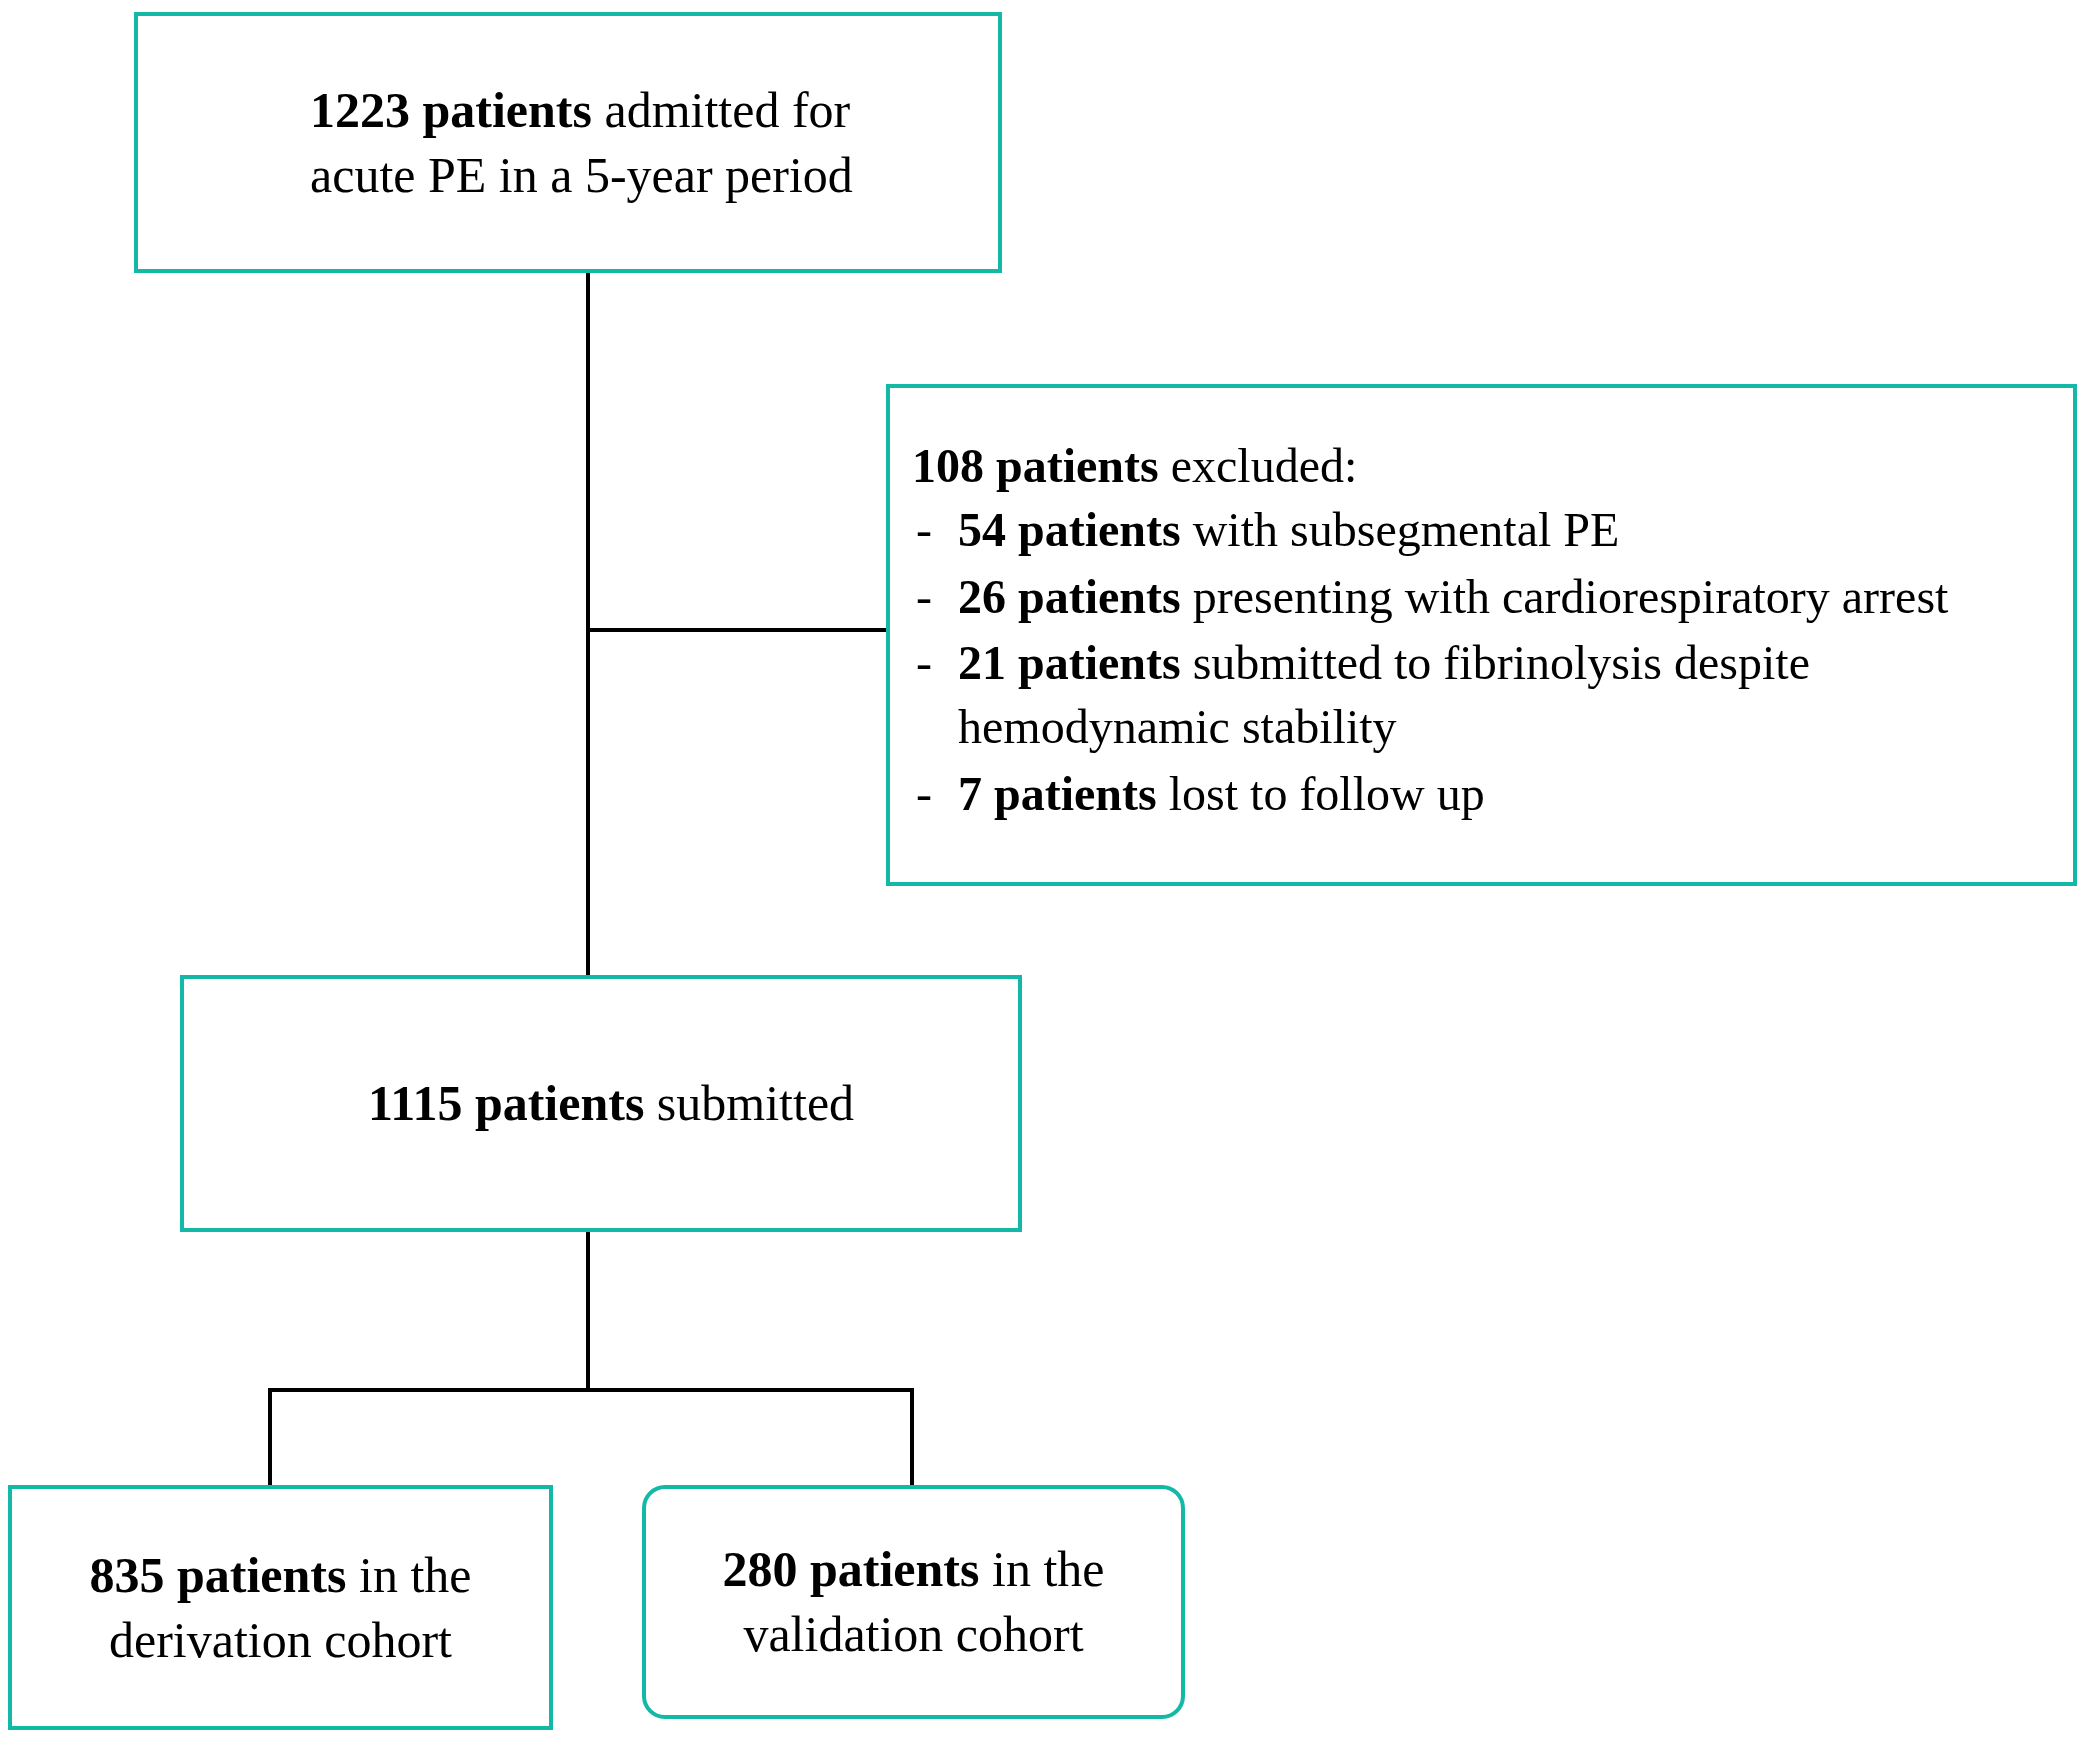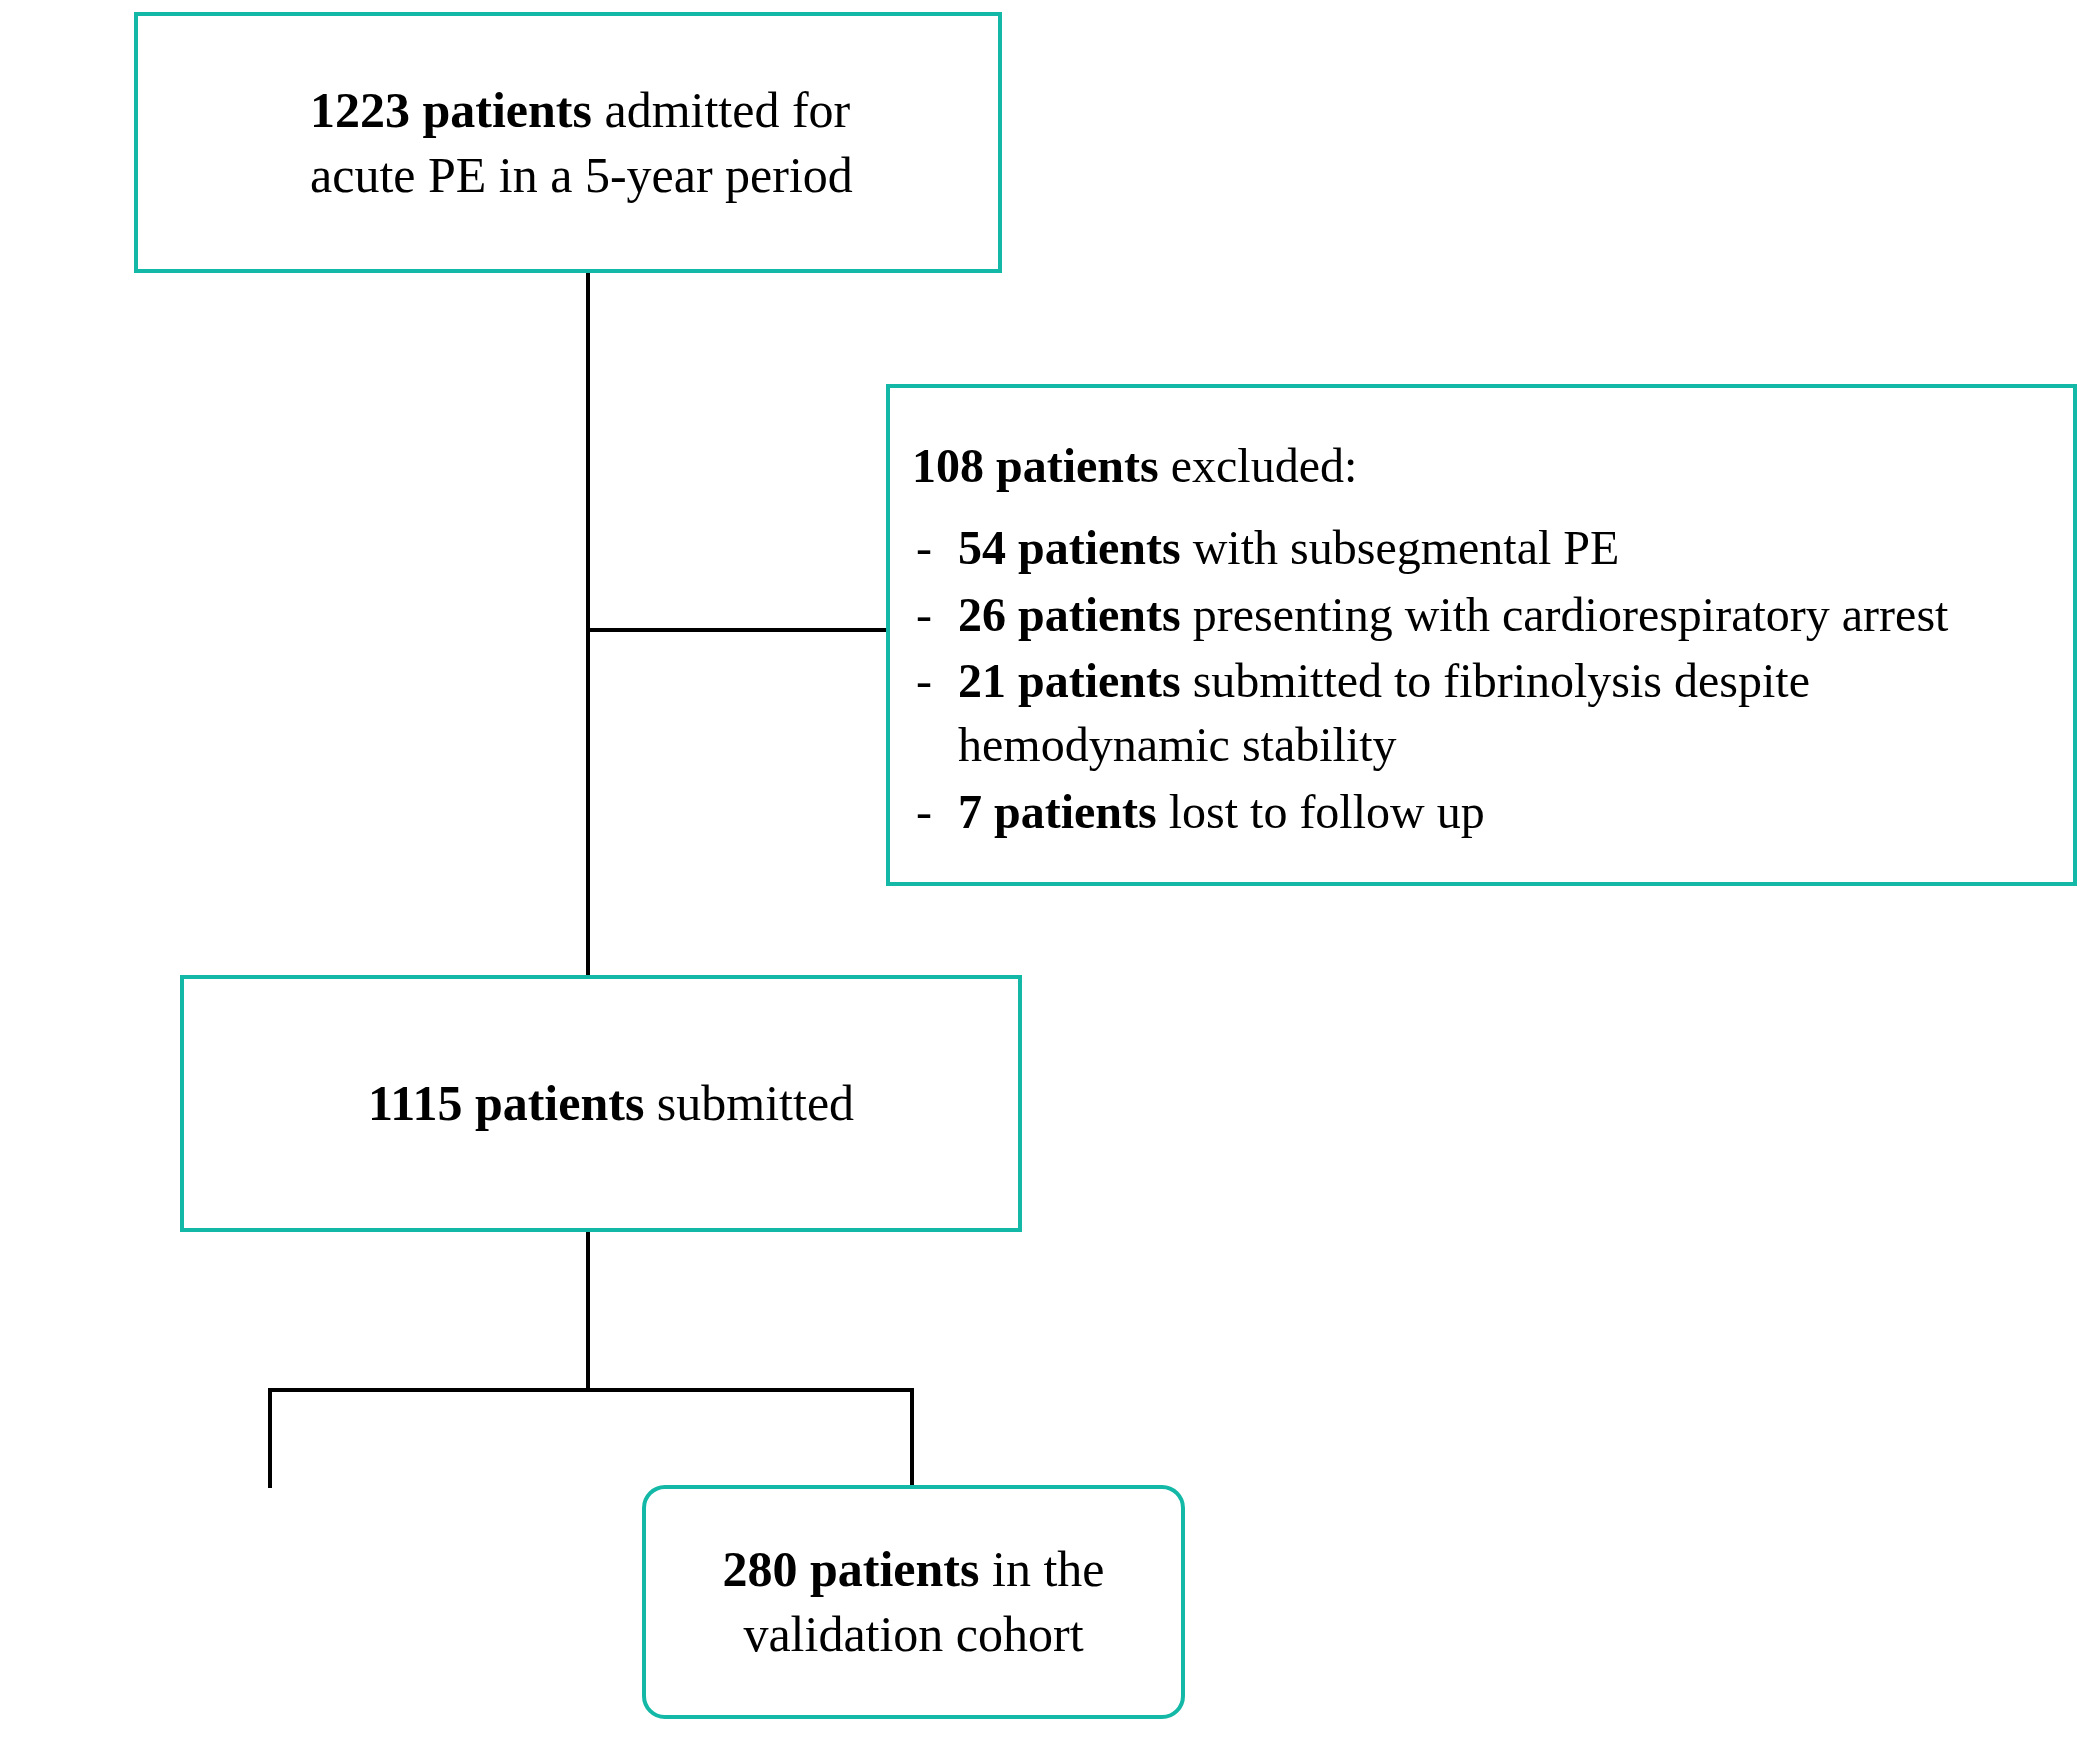--- a/index.html
+++ b/index.html
@@ -49,21 +49,21 @@
     left: 886px; top: 384px;
     width: 1191px; height: 502px;
     align-items: flex-start;
   }
   #box-excluded .node-inner {
     font-size: 48px;
     padding: 46px 18px 0 22px;
     text-align: left;
     line-height: 1.34;
   }
-  .excl-head { margin-bottom: 18px; }
+  .excl-head { }
   .excl-list {
     list-style: none;
     margin: 0;
     padding: 0;
   }
   .excl-list li {
     position: relative;
     padding-left: 46px;
     margin-bottom: 2px;
   }
@@ -159,20 +159,26 @@
       </ul>
     </div>
   </div>
 
   <div class="node" id="box-final">
     <div class="node-inner">
       <div><span class="b">1115 patients</span><span> submitted</span></div>
     </div>
   </div>
 
+  <div class="node" id="box-derivation">
+    <div class="node-inner">
+      <div><span class="b">835 patients</span><span> in the</span></div>
+      <div>derivation cohort</div>
+    </div>
+  </div>
 
   <div class="node" id="box-validation">
     <div class="node-inner">
       <div><span class="b">280 patients</span><span> in the</span></div>
       <div>validation cohort</div>
     </div>
   </div>
 
 </div>
 

